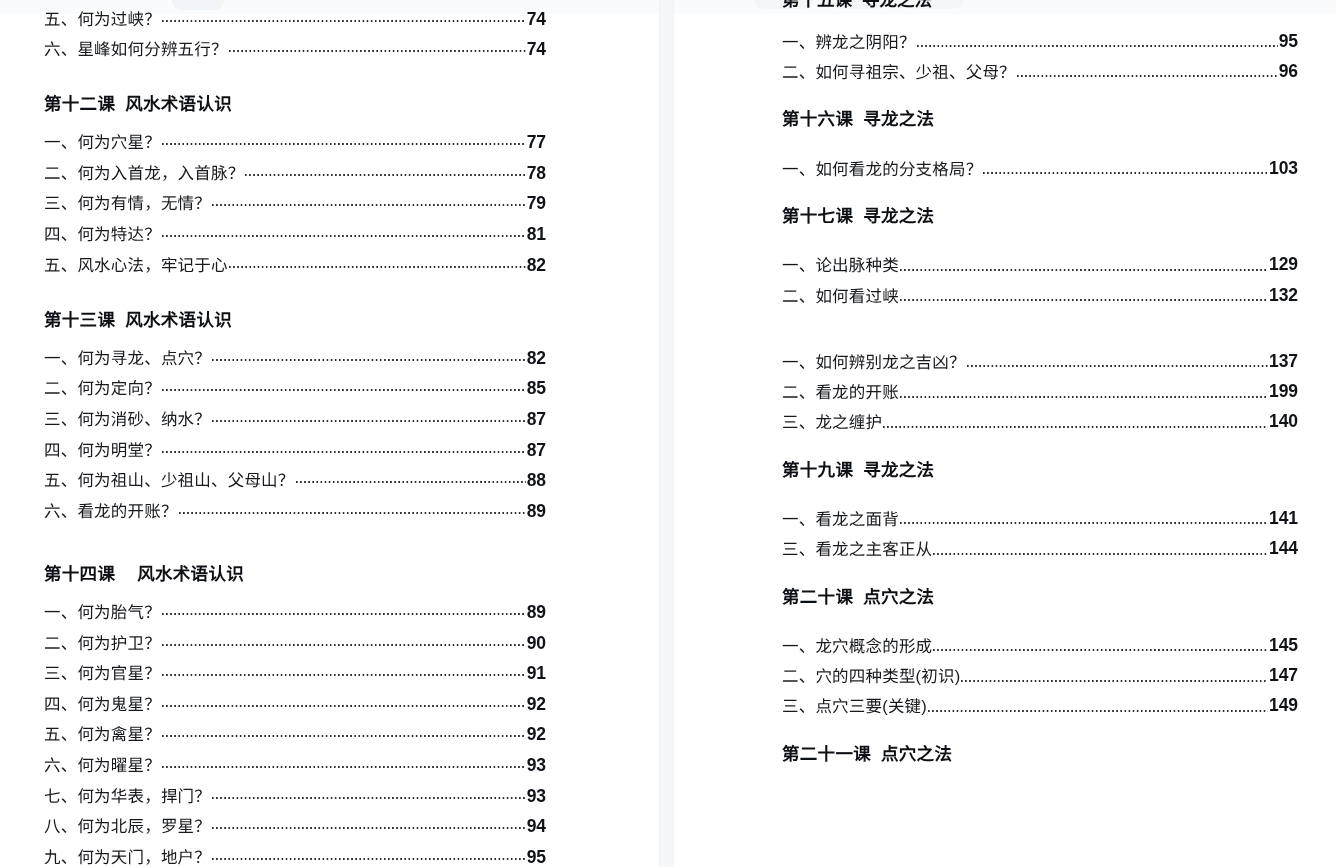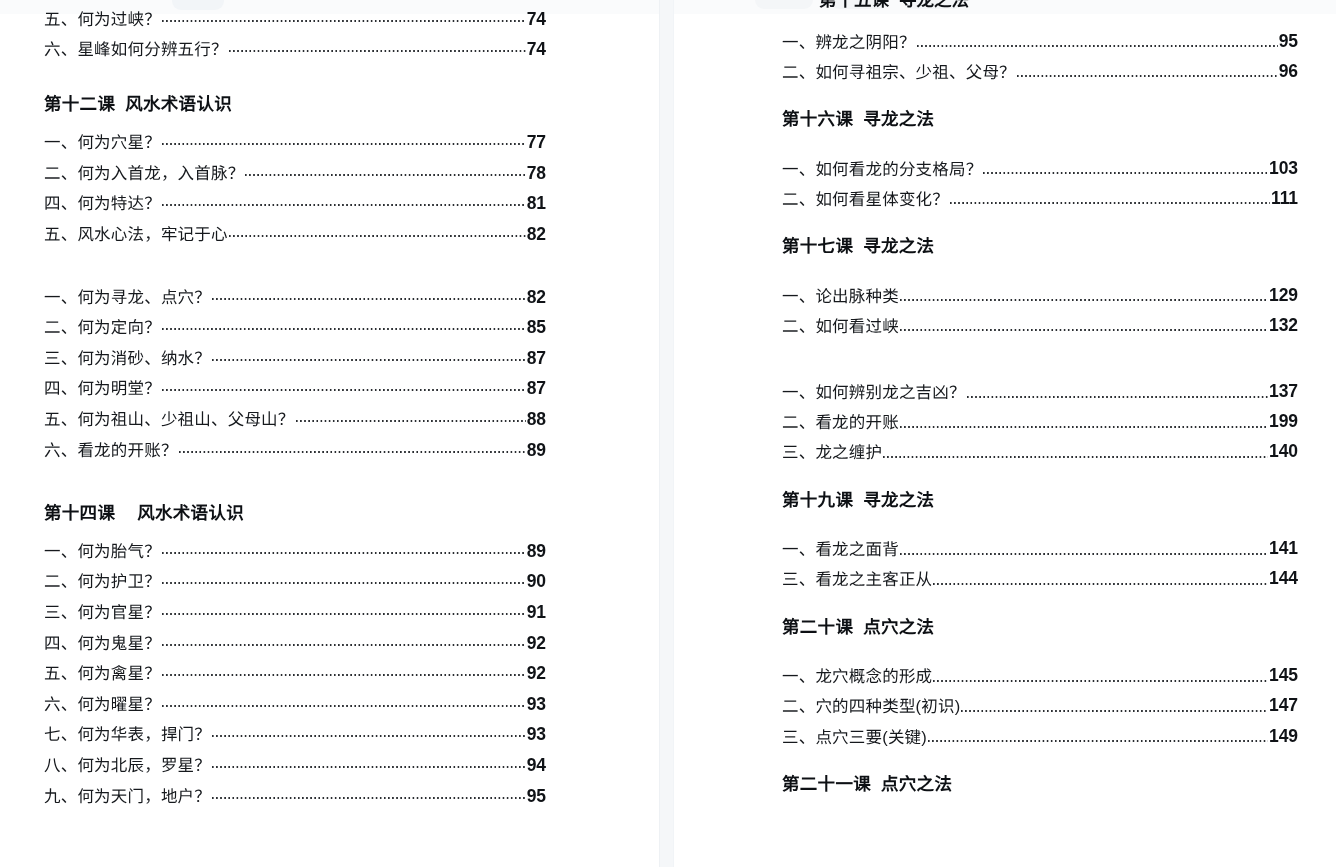--- a/index.html
+++ b/index.html
@@ -133,21 +133,20 @@
 
   
   .clipped-heading {
     position: relative;
     height: 8px;
     overflow: hidden;
     font-size: 17.5px;
     font-weight: 700;
     color: #0d1014;
     white-space: nowrap;
-    margin-left: 37px;
   }
   .clipped-heading > span {
     position: absolute;
     left: 0;
     top: -14px;
   }
   .clipped-heading .gap-n { display: inline-block; width: 10px; }
 </style>
 </head>
 <body>
@@ -182,30 +181,36 @@
         <span class="entry-label">一、何为穴星？</span>
         <span class="entry-leader"></span>
         <span class="entry-page">77</span>
       </div>
       <div class="entry">
         <span class="entry-label">二、何为入首龙，入首脉？</span>
         <span class="entry-leader"></span>
         <span class="entry-page">78</span>
       </div>
       <div class="entry">
+        <span class="entry-label">三、何为有情，无情？</span>
+        <span class="entry-leader"></span>
+        <span class="entry-page">79</span>
+      </div>
+      <div class="entry">
         <span class="entry-label">四、何为特达？</span>
         <span class="entry-leader"></span>
         <span class="entry-page">81</span>
       </div>
       <div class="entry">
         <span class="entry-label">五、风水心法，牢记于心</span>
         <span class="entry-leader"></span>
         <span class="entry-page">82</span>
       </div>
       <div class="sp-20"></div>
+      <div class="heading"><span>第十三课</span><span class="gap-n"></span><span>风水术语认识</span></div>
       <div class="sp-12"></div>
       <div class="entry">
         <span class="entry-label">一、何为寻龙、点穴？</span>
         <span class="entry-leader"></span>
         <span class="entry-page">82</span>
       </div>
       <div class="entry">
         <span class="entry-label">二、何为定向？</span>
         <span class="entry-leader"></span>
         <span class="entry-page">85</span>
@@ -296,25 +301,20 @@
         <span class="entry-page">96</span>
       </div>
       <div class="sp-24"></div>
       <div class="heading"><span>第十六课</span><span class="gap-n"></span><span>寻龙之法</span></div>
       <div class="sp-12"></div>
       <div class="entry">
         <span class="entry-label">一、如何看龙的分支格局？</span>
         <span class="entry-leader"></span>
         <span class="entry-page">103</span>
       </div>
-      <div class="entry">
-        <span class="entry-label">二、如何看星体变化？</span>
-        <span class="entry-leader"></span>
-        <span class="entry-page">111</span>
-      </div>
       <div class="sp-24"></div>
       <div class="heading"><span>第十七课</span><span class="gap-n"></span><span>寻龙之法</span></div>
       <div class="sp-12"></div>
       <div class="entry">
         <span class="entry-label">一、论出脉种类</span>
         <span class="entry-leader"></span>
         <span class="entry-page">129</span>
       </div>
       <div class="entry">
         <span class="entry-label">二、如何看过峡</span>

